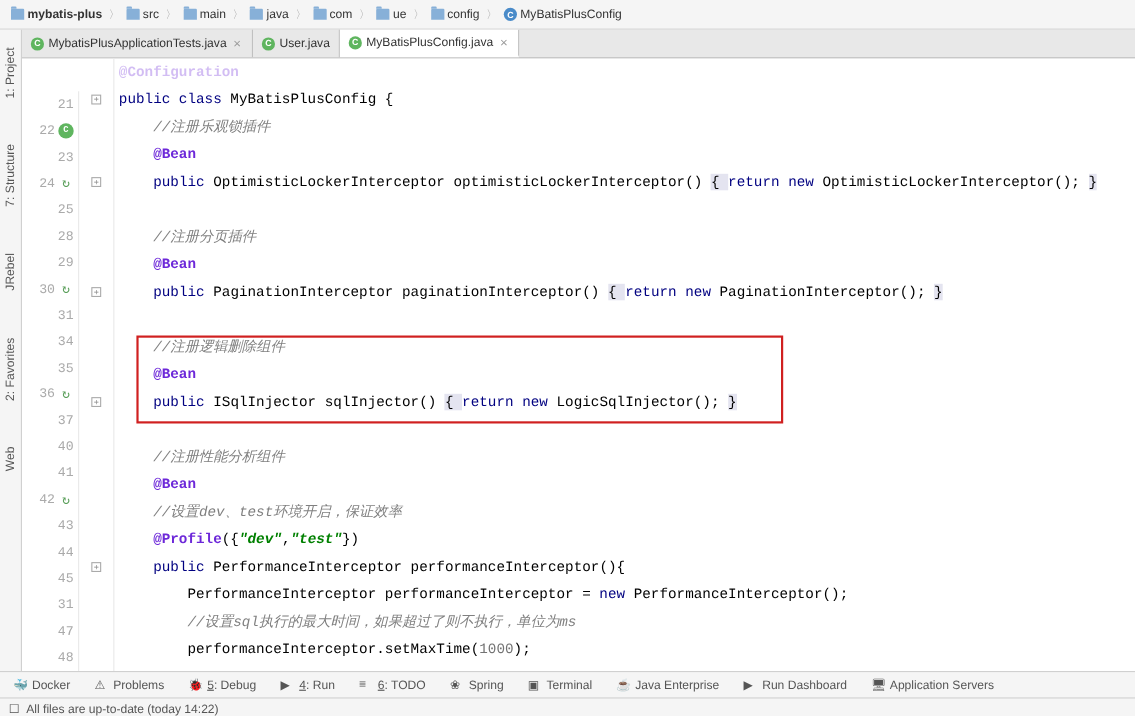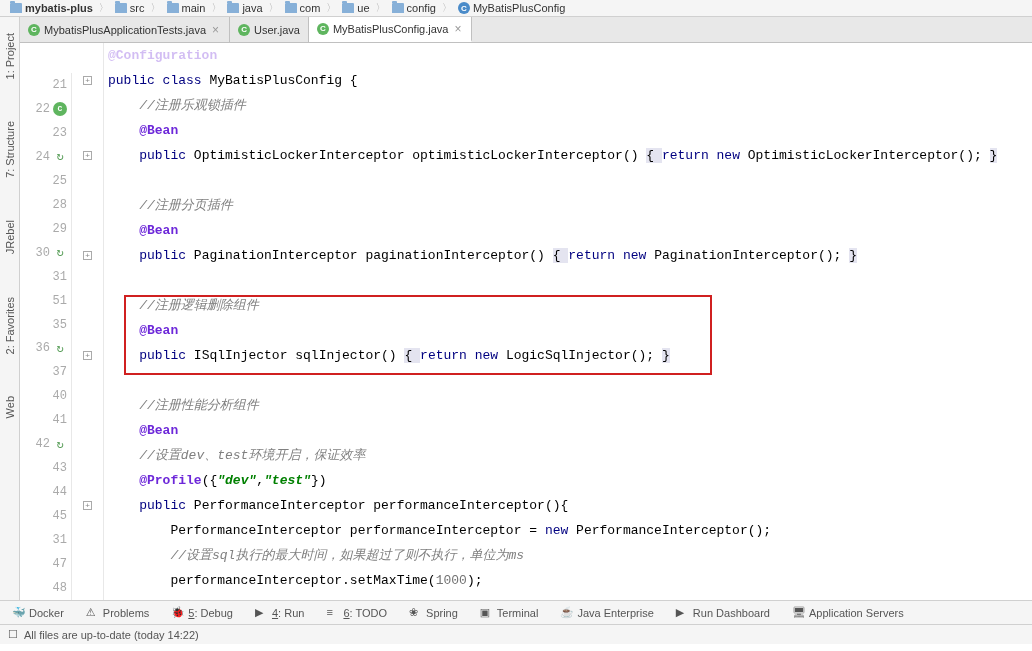--- a/index.html
+++ b/index.html
@@ -1,17 +1,17 @@
 <!DOCTYPE html>
 <html><head>
 <meta charset="utf-8">
 <style>
 * { margin: 0; padding: 0; box-sizing: border-box; }
 body { font-family: "Segoe UI", Arial, sans-serif; font-size: 12px; background: #fff; overflow: hidden; width: 1032px; height: 651px; position: relative; }
-.breadcrumb { height: 17px; background: #f5f5f5; border-bottom: 1px solid #d0d0d0; display: flex; align-items: center; padding: 0 6px; gap: 2px; }
+.breadcrumb { height: 27px; background: #f5f5f5; border-bottom: 1px solid #d0d0d0; display: flex; align-items: center; padding: 0 6px; gap: 2px; }
 .breadcrumb-item { display: flex; align-items: center; gap: 3px; padding: 2px 4px; cursor: pointer; font-size: 11px; color: #333; }
 .breadcrumb-item.first { font-weight: bold; }
 .breadcrumb-sep { color: #aaa; font-size: 10px; }
 .folder-icon { width: 12px; height: 10px; background: #87b0d8; display: inline-block; border-radius: 1px 1px 0 0; position: relative; }
 .folder-icon::before { content: ''; position: absolute; top: -2px; left: 0; width: 5px; height: 2px; background: #87b0d8; border-radius: 1px 1px 0 0; }
 .class-icon { width: 12px; height: 12px; background: #4a8bc9; border-radius: 50%; color: white; display: inline-flex; align-items: center; justify-content: center; font-size: 8px; font-weight: bold; }
 .main-area { display: flex; height: calc(100% - 24px - 24px - 20px); }
 .left-sidebar { width: 20px; background: #f5f5f5; border-right: 1px solid #d0d0d0; display: flex; flex-direction: column; align-items: center; gap: 30px; padding-top: 10px; }
 .sidebar-tab { writing-mode: vertical-rl; transform: rotate(180deg); font-size: 11px; color: #555; cursor: pointer; padding: 6px 2px; display: flex; align-items: center; gap: 4px; }
 .tabs-row { height: 26px; background: #e8e8e8; border-bottom: 1px solid #c0c0c0; display: flex; align-items: stretch; }
@@ -142,21 +142,21 @@
             <span>29</span>
           </div>
           <div class="gutter-row">
             <span>30</span>
             <span class="gutter-icon recycle-gutter">↻</span>
           </div>
           <div class="gutter-row">
             <span>31</span>
           </div>
           <div class="gutter-row">
-            <span>51</span>
+            <span>34</span>
           </div>
           <div class="gutter-row">
             <span>35</span>
           </div>
           <div class="gutter-row">
             <span>36</span>
             <span class="gutter-icon recycle-gutter">↻</span>
           </div>
           <div class="gutter-row">
             <span>37</span>

